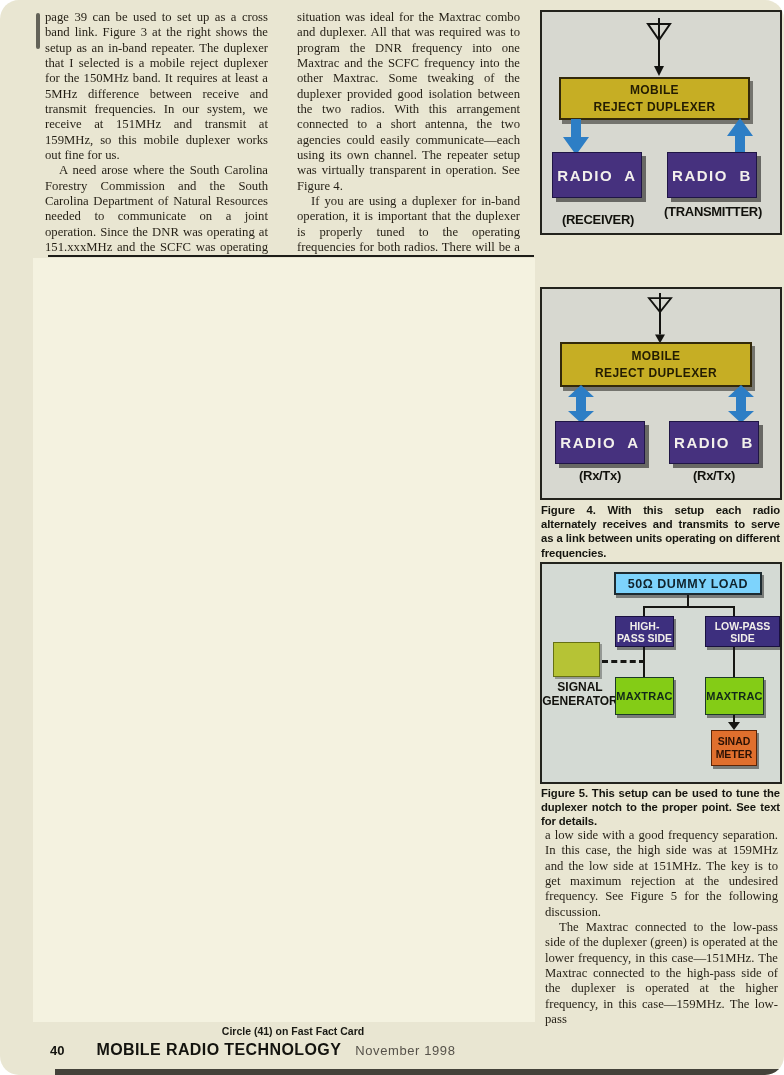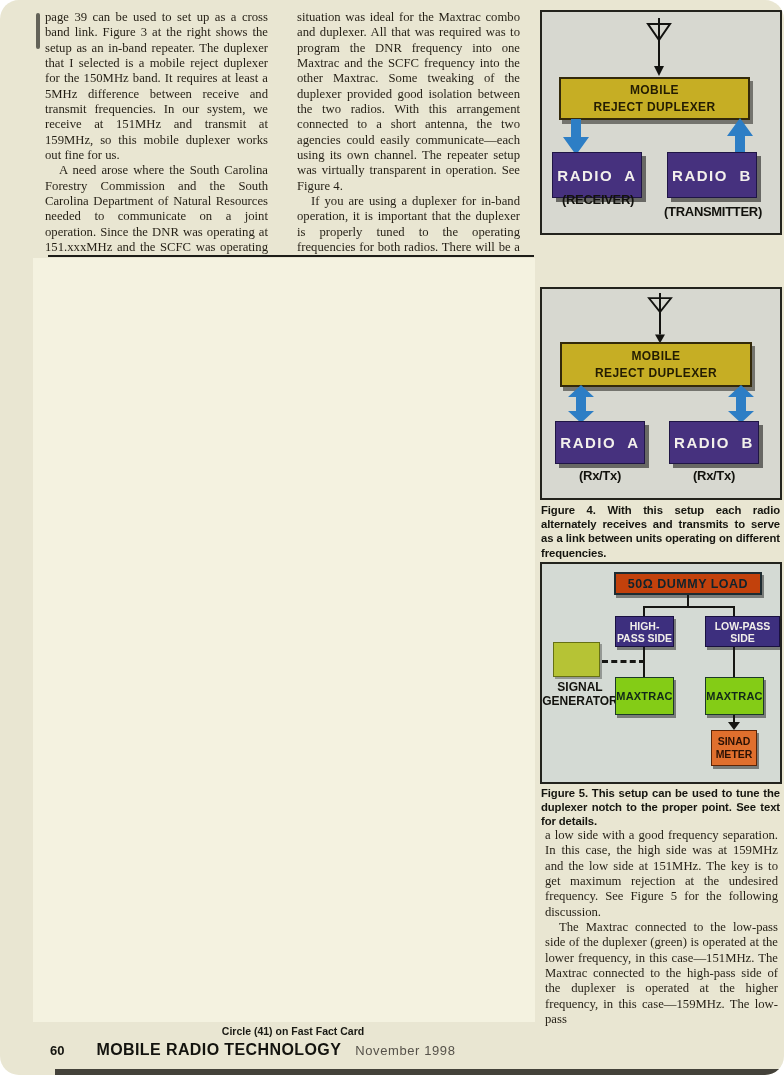--- a/index.html
+++ b/index.html
@@ -48,21 +48,21 @@
          justify-content:center;font-family:"Liberation Sans",sans-serif;font-weight:bold;
          font-size:15px;color:#f3f0ec;letter-spacing:1.5px;word-spacing:6px;}
   .role{position:absolute;font-family:"Liberation Sans",sans-serif;font-weight:bold;
         font-size:13px;color:#12120d;text-align:center;letter-spacing:-0.3px;}
   .arrow{position:absolute;}
 
   
   .f5box{position:absolute;font-family:"Liberation Sans",sans-serif;font-weight:bold;
          display:flex;flex-direction:column;align-items:center;justify-content:center;
          text-align:center;}
-  .dummy{background:#c2410c;border:2px solid #1d2b31;box-shadow:2px 3px 0 rgba(30,30,30,.5);
+  .dummy{background:#7dd3fc;border:2px solid #1d2b31;box-shadow:2px 3px 0 rgba(30,30,30,.5);
          font-size:12.5px;color:#10232c;letter-spacing:.5px;}
   .pass{background:#3d2f7e;border:1px solid #191040;box-shadow:2px 3px 0 rgba(30,30,30,.5);
         font-size:10.5px;line-height:12px;color:#f1eee9;}
   .maxtrac{background:#84cc16;border:1px solid #1c3a28;box-shadow:2px 3px 0 rgba(30,30,30,.5);
            font-size:11px;color:#11281a;letter-spacing:.2px;}
   .siggen{background:#b6c335;border:1px solid #667014;box-shadow:2px 2px 0 rgba(30,30,30,.35);}
   .siglabel{position:absolute;font-family:"Liberation Sans",sans-serif;font-weight:bold;
             font-size:12px;line-height:13.5px;color:#12120d;text-align:center;}
   .sinad{background:#e06f2d;border:1px solid #5c2406;box-shadow:2px 3px 0 rgba(30,30,30,.5);
          font-size:10.5px;line-height:13px;color:#2c1205;}
@@ -110,21 +110,21 @@
       <span>REJECT DUPLEXER</span>
     </div>
     <svg class="arrow" style="left:21px;top:107px" width="26" height="36" viewBox="0 0 26 36">
       <polygon points="8,0 18,0 18,18 26,18 13,36 0,18 8,18" fill="#2d7ec5"></polygon>
     </svg>
     <svg class="arrow" style="left:185px;top:106px" width="26" height="36" viewBox="0 0 26 36">
       <polygon points="13,0 26,18 18,18 18,36 8,36 8,18 0,18" fill="#2d7ec5"></polygon>
     </svg>
     <div class="radio" style="left:10px;top:140px;width:90px;height:46px">RADIO A</div>
     <div class="radio" style="left:125px;top:140px;width:90px;height:46px">RADIO B</div>
-    <div class="role" style="left:0px;top:180px;width:112px">(RECEIVER)</div>
+    <div class="role" style="left:0px;top:200px;width:112px">(RECEIVER)</div>
     <div class="role" style="left:108px;top:192px;width:126px">(TRANSMITTER)</div>
   </div>
 
   <div class="figbox" id="fig4">
     <svg class="arrow" style="left:104px;top:4px" width="28" height="52" viewBox="0 0 28 60" preserveAspectRatio="none">
       <line x1="14" y1="0" x2="14" y2="48" stroke="#131310" stroke-width="2"></line>
       <polygon points="3,6 25,6 14,22" fill="none" stroke="#131310" stroke-width="2"></polygon>
       <polygon points="9,48 19,48 14,58" fill="#131310"></polygon>
     </svg>
     <div class="dup" style="left:18px;top:53px;width:192px;height:45px">
@@ -165,19 +165,19 @@
   </div>
   <div class="caption" id="cap5">Figure 5. This setup can be used to tune the duplexer notch to the proper point. See text for details.</div>
 
   <div class="bodycol" id="col3">
     <p>a low side with a good frequency separation. In this case, the high side was at 159MHz and the low side at 151MHz. The key is to get maximum rejection at the undesired frequency. See Figure 5 for the following discussion.</p>
     <p class="cont-next">The Maxtrac connected to the low-pass side of the duplexer (green) is operated at the lower frequency, in this case—151MHz. The Maxtrac connected to the high-pass side of the duplexer is operated at the higher frequency, in this case—159MHz. The low-pass</p>
   </div>
 
   <div class="circle-note">Circle (41) on Fast Fact Card</div>
   <div class="mag-footer">
-    <span class="pgnum">60</span>
+    <span class="pgnum">40</span>
     <span class="magtitle">MOBILE RADIO TECHNOLOGY</span>
     <span class="issue">November 1998</span>
   </div>
   <div class="bottom-bar"></div>
 
 </div>
 
 </body></html>

